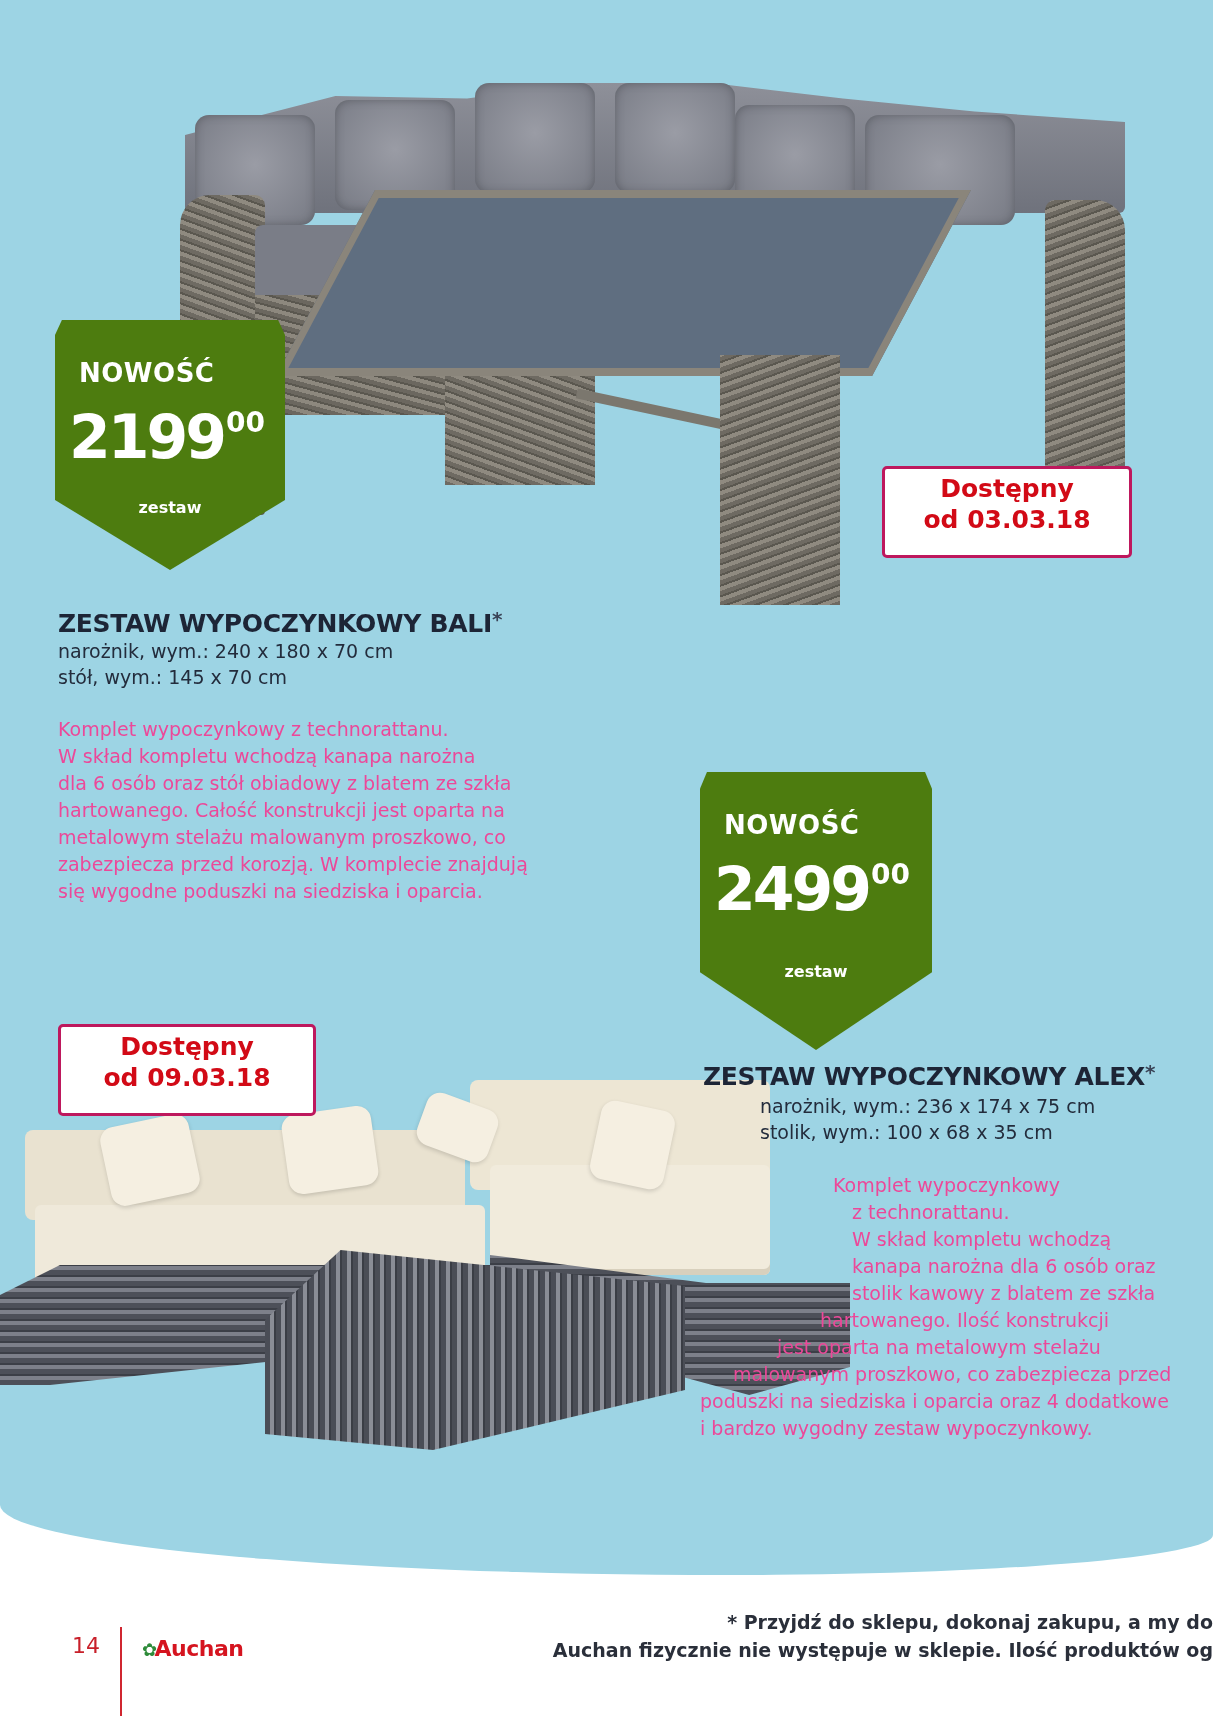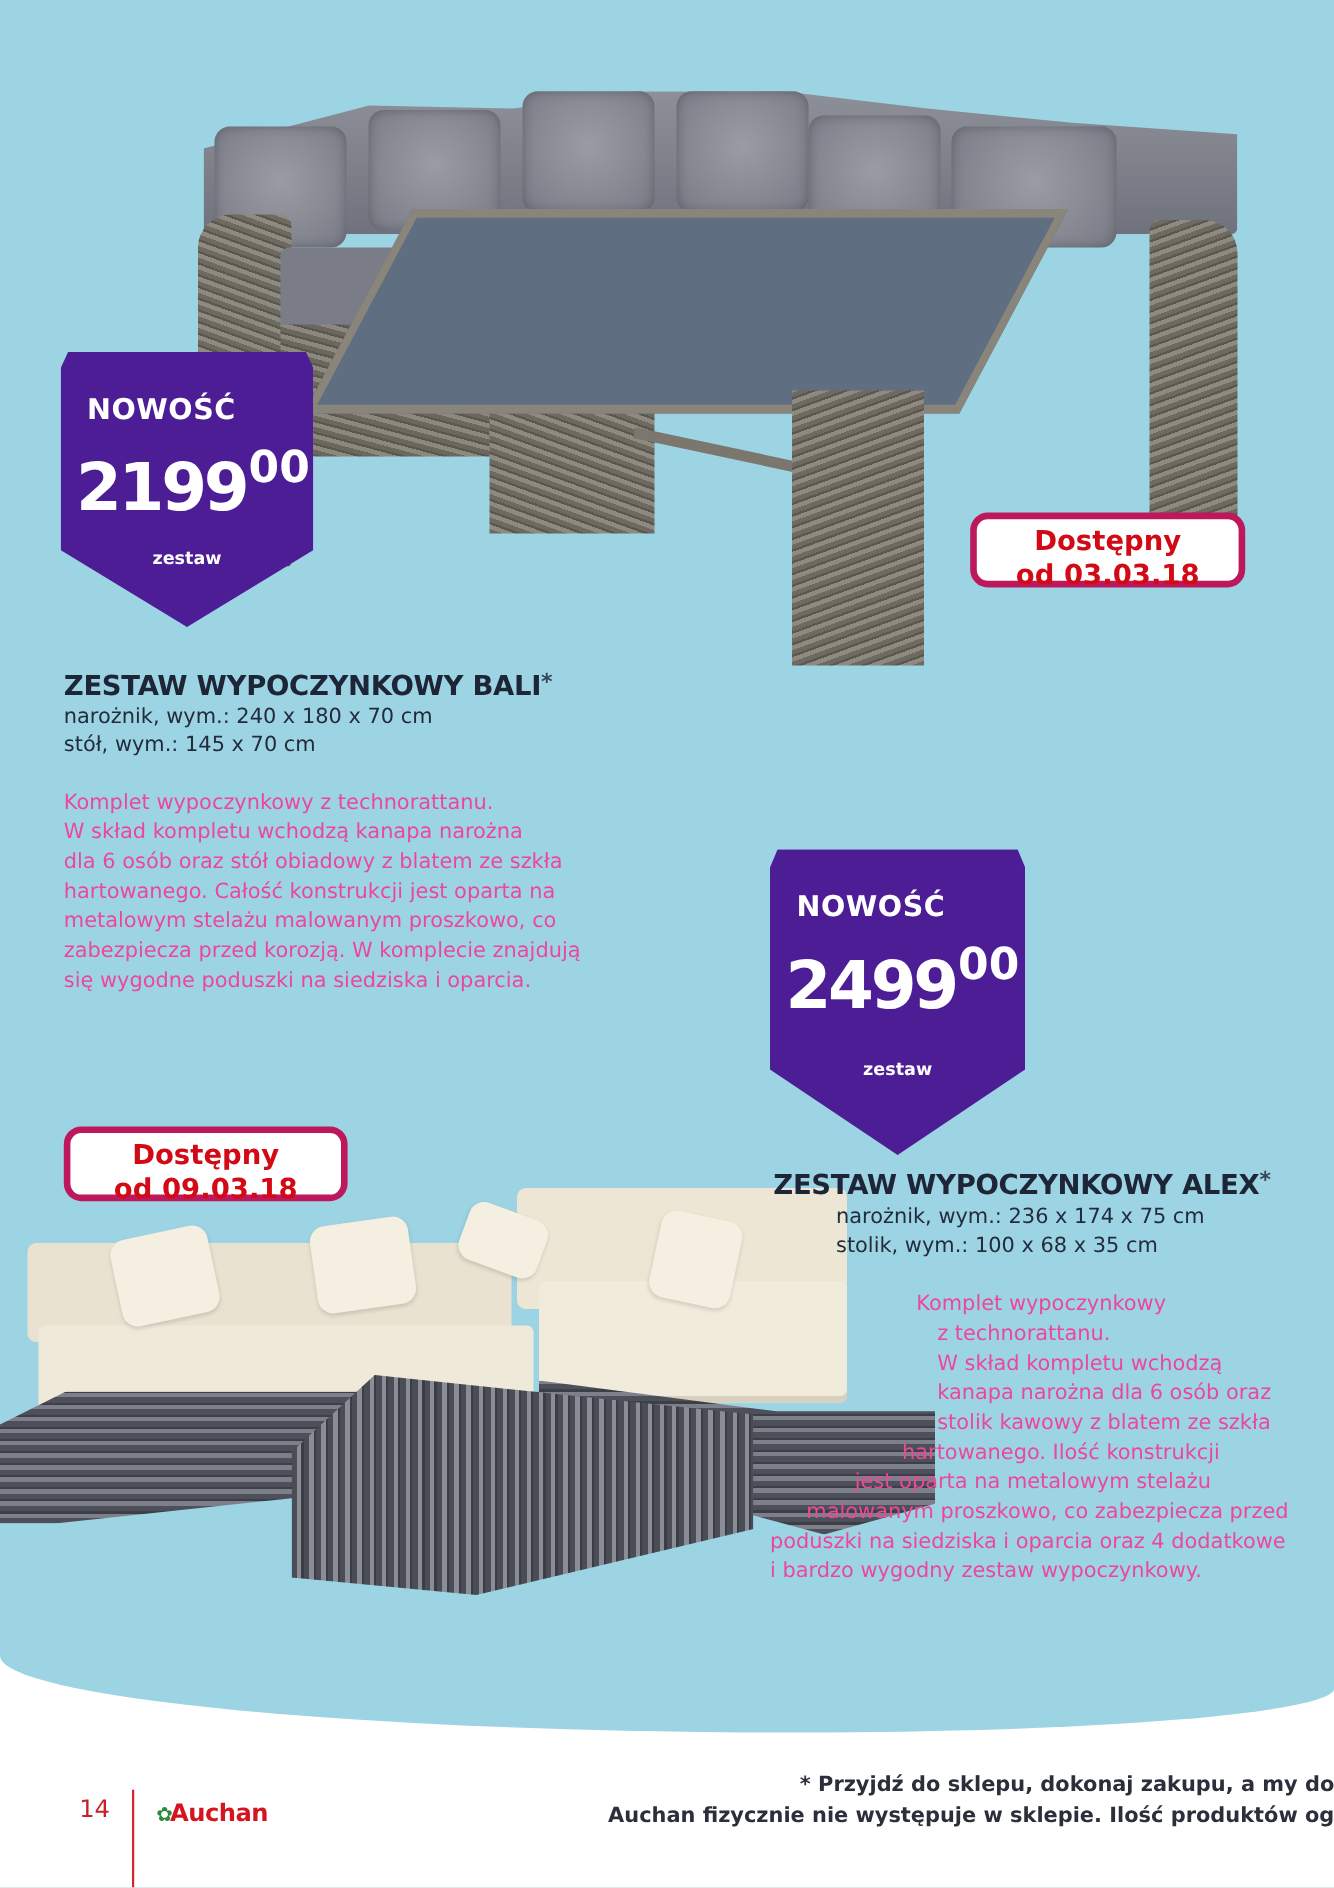--- a/index.html
+++ b/index.html
@@ -101,47 +101,47 @@
   }
   .alex .coffee {
     position: absolute; left: 265px; top: 175px; width: 420px; height: 200px;
     background: repeating-linear-gradient(90deg, #4a4d56 0 5px, #8a8d96 5px 9px, #3a3d45 9px 11px);
     clip-path: polygon(18% 0, 100% 18%, 100% 70%, 40% 100%, 0 92%, 0 35%);
   }
 
   
   .badge {
     position: absolute; width: 230px; height: 250px;
-    background: #4c1d95;
+    background: #4d7c0f;
     clip-path: polygon(0 6%, 3% 0, 97% 0, 100% 6%, 100% 72%, 50% 100%, 0 72%);
     color: #fff; font-weight: bold;
     filter: drop-shadow(0 0 2px #fff);
   }
   .badge .label {
     position: absolute; left: 24px; top: 38px; font-size: 26px;
     letter-spacing: 0.5px; font-family: "DejaVu Sans", sans-serif;
   }
   .badge .price {
     position: absolute; left: 14px; top: 82px; white-space: nowrap;
     font-family: "DejaVu Sans", sans-serif; font-weight: bold;
   }
   .badge .price .int { font-size: 60px; letter-spacing: -3px; }
-  .badge .price .dec { font-size: 40px; vertical-align: 26px; margin-left: 2px; }
+  .badge .price .dec { font-size: 28px; vertical-align: 26px; margin-left: 2px; }
   .badge .unit {
     position: absolute; left: 0; width: 100%; top: 178px; text-align: center;
     font-size: 16px;
   }
   .badge1 { left: 55px; top: 320px; }
   .badge2 { left: 700px; top: 772px; width: 232px; height: 278px; }
   .badge2 .unit { top: 190px; }
 
   
   .avail {
-    position: absolute; width: 250px; height: 68px;
-    background: #fff; border: 6px solid #be185d; border-radius: 16px;
+    position: absolute; width: 250px; height: 92px;
+    background: #fff; border: 3px solid #be185d; border-radius: 5px;
     color: #d20a16; font-weight: bold; font-size: 25px; text-align: center;
     line-height: 31px; box-sizing: border-box; padding-top: 4px;
   }
   .avail1 { left: 882px; top: 466px; }
   .avail2 { left: 58px; top: 1024px; width: 258px; }
 
   
   .title {
     position: absolute; font-weight: bold; font-size: 25px; color: #1d2536;
     letter-spacing: -0.3px; white-space: nowrap;

